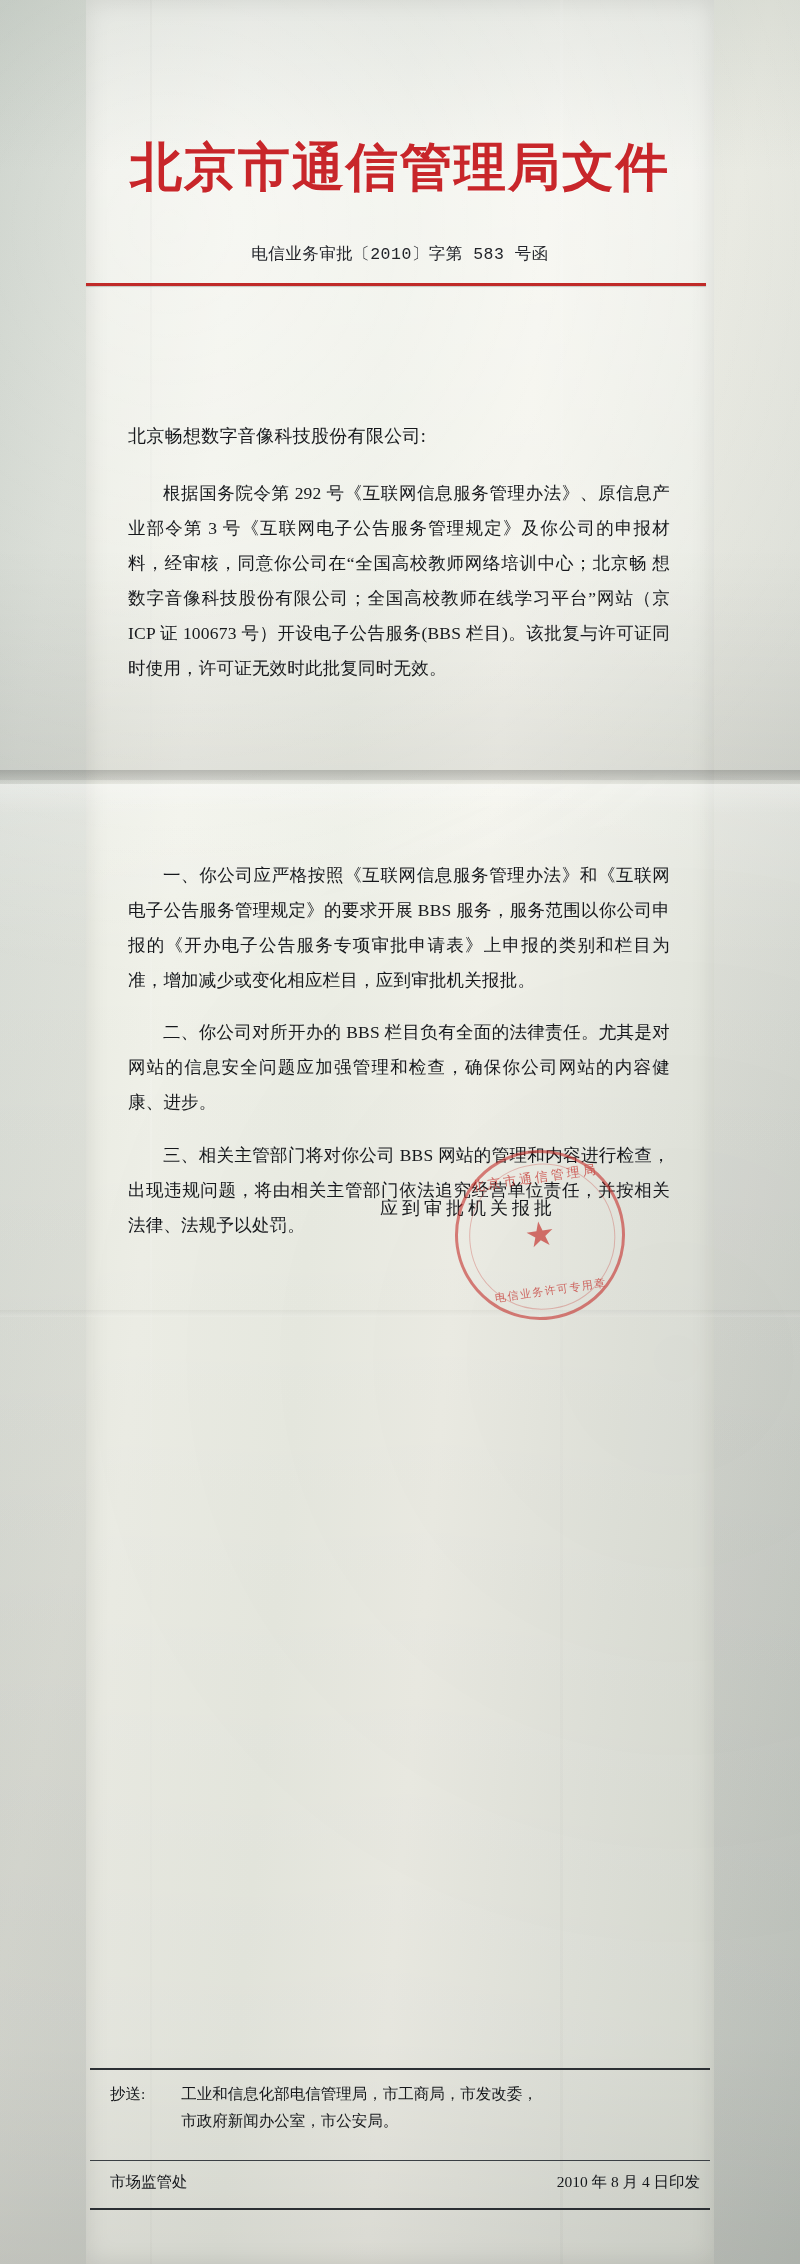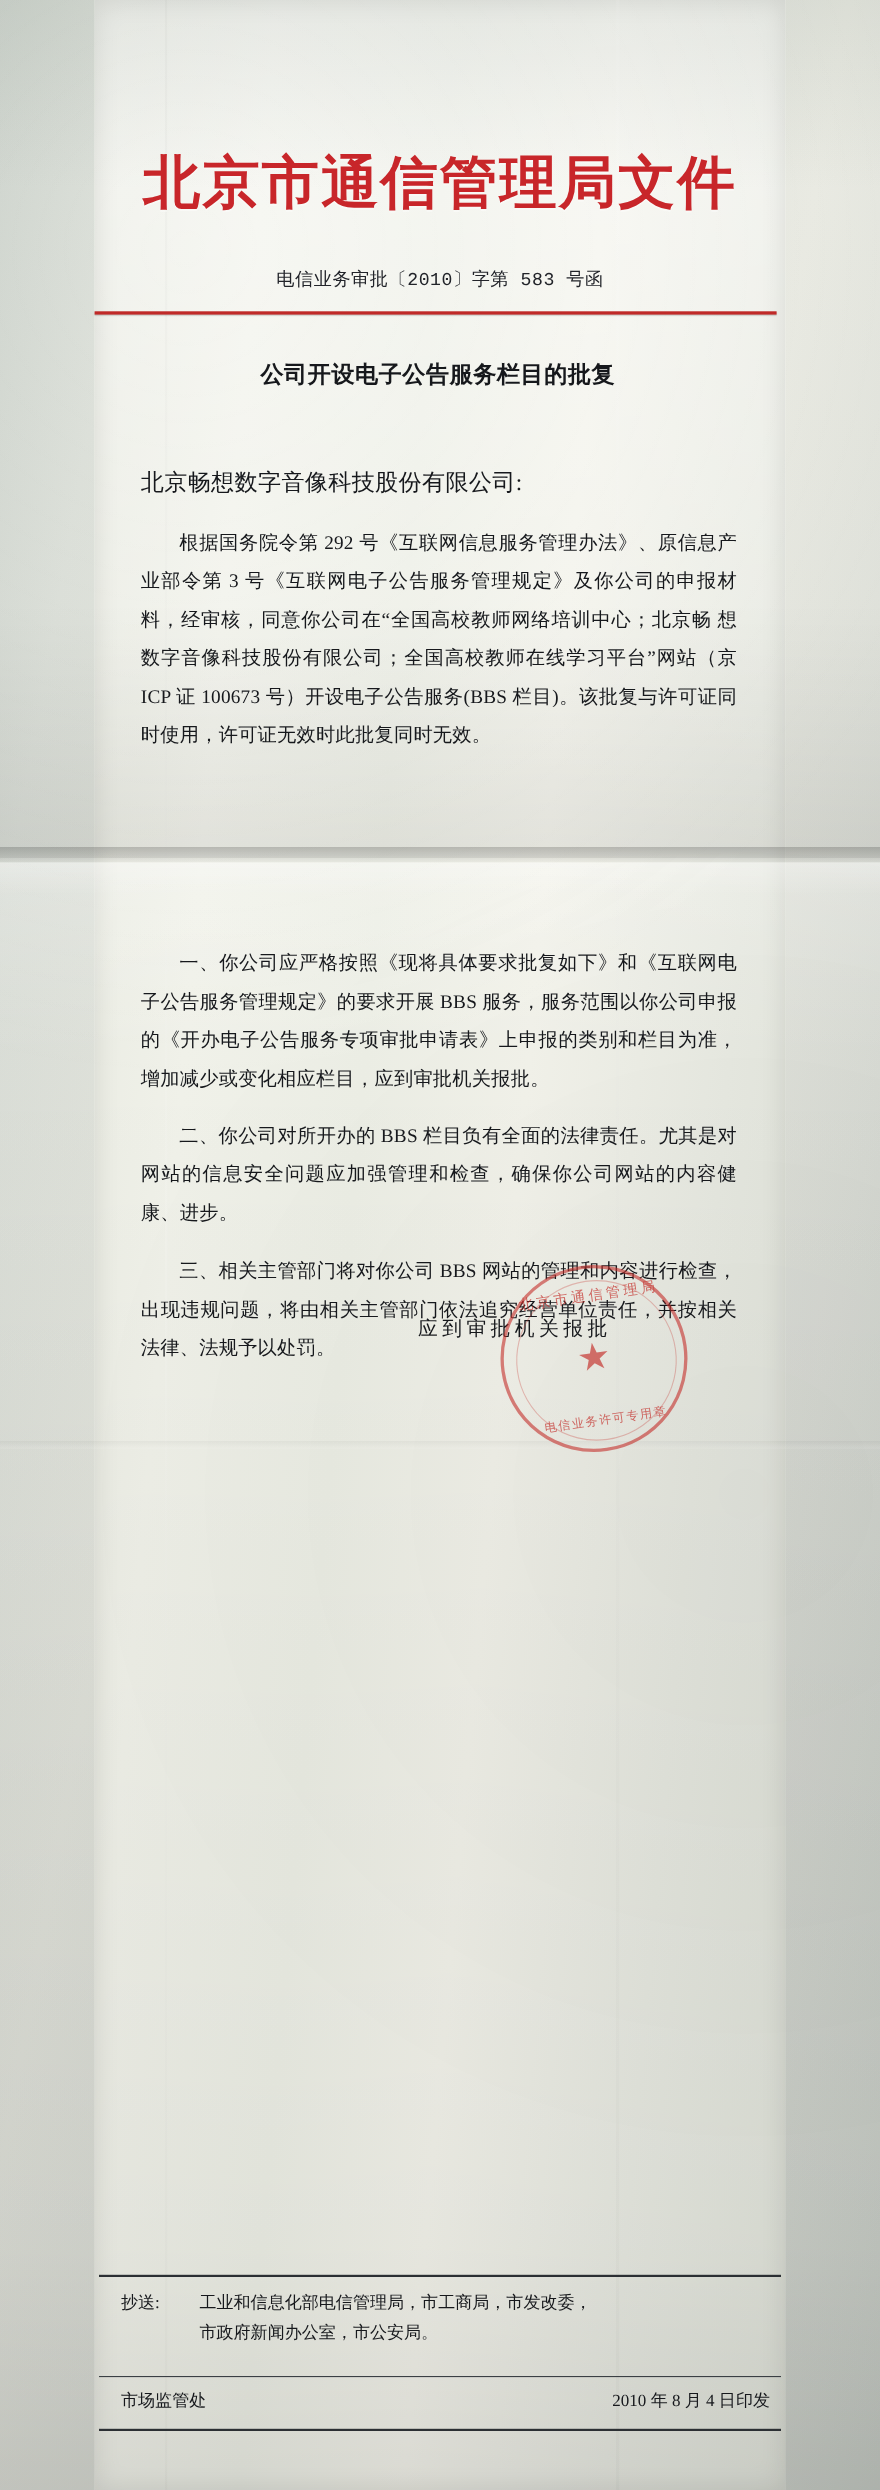--- a/index.html
+++ b/index.html
@@ -105,21 +105,21 @@
     font-weight: bold;
     line-height: 1.75;
     color: #16181c;
     letter-spacing: 0.5px;
   }
   .recipient {
     position: absolute;
     left: 128px;
     top: 424px;
     width: 540px;
-    font-size: 21px;
+    font-size: 18px;
     color: #16181c;
     letter-spacing: 0.3px;
   }
   .para {
     font-size: 17.5px;
     line-height: 2.0;
     color: #16181c;
     text-align: justify;
     text-justify: inter-ideograph;
     letter-spacing: 0.2px;
@@ -241,31 +241,30 @@
   <div class="crease h3"></div>
 
   <div class="masthead">
     <div class="title">北京市通信管理局文件</div>
   </div>
 
   <div class="docnum">电信业务审批〔2010〕字第 583 号函</div>
   <div class="redline"></div>
 
   <div class="doc-title">
-    <div>公司开设电子公告服务栏目的批复</div>
   </div>
 
   <div class="recipient">北京畅想数字音像科技股份有限公司:</div>
 
   <div class="block-a">
     <p class="para indent">根据国务院令第 292 号《互联网信息服务管理办法》、原信息产业部令第 3 号《互联网电子公告服务管理规定》及你公司的申报材料，经审核，同意你公司在“全国高校教师网络培训中心；北京畅 想数字音像科技股份有限公司；全国高校教师在线学习平台”网站（京 ICP 证 100673 号）开设电子公告服务(BBS 栏目)。该批复与许可证同时使用，许可证无效时此批复同时无效。</p>
   </div>
 
   <div class="block-b">
-    <p class="para indent">一、你公司应严格按照《现将具体要求批复如下》和《互联网电子公告服务管理规定》的要求开展 BBS 服务，服务范围以你公司申报的《开办电子公告服务专项审批申请表》上申报的类别和栏目为准，增加减少或变化相应栏目，应到审批机关报批。</p>
+    <p class="para indent">一、你公司应严格按照《互联网信息服务管理办法》和《互联网电子公告服务管理规定》的要求开展 BBS 服务，服务范围以你公司申报的《开办电子公告服务专项审批申请表》上申报的类别和栏目为准，增加减少或变化相应栏目，应到审批机关报批。</p>
     <p class="para indent">二、你公司对所开办的 BBS 栏目负有全面的法律责任。尤其是对网站的信息安全问题应加强管理和检查，确保你公司网站的内容健康、进步。</p>
     <p class="para indent">三、相关主管部门将对你公司 BBS 网站的管理和内容进行检查，出现违规问题，将由相关主管部门依法追究经营单位责任，并按相关法律、法规予以处罚。</p>
   </div>
 
   <div class="sign-date">应到审批机关报批</div>
 
   <div class="seal">
     <div class="ring2"></div>
     <div class="arc-text">北京市通信管理局</div>
     <div class="star">★</div>

